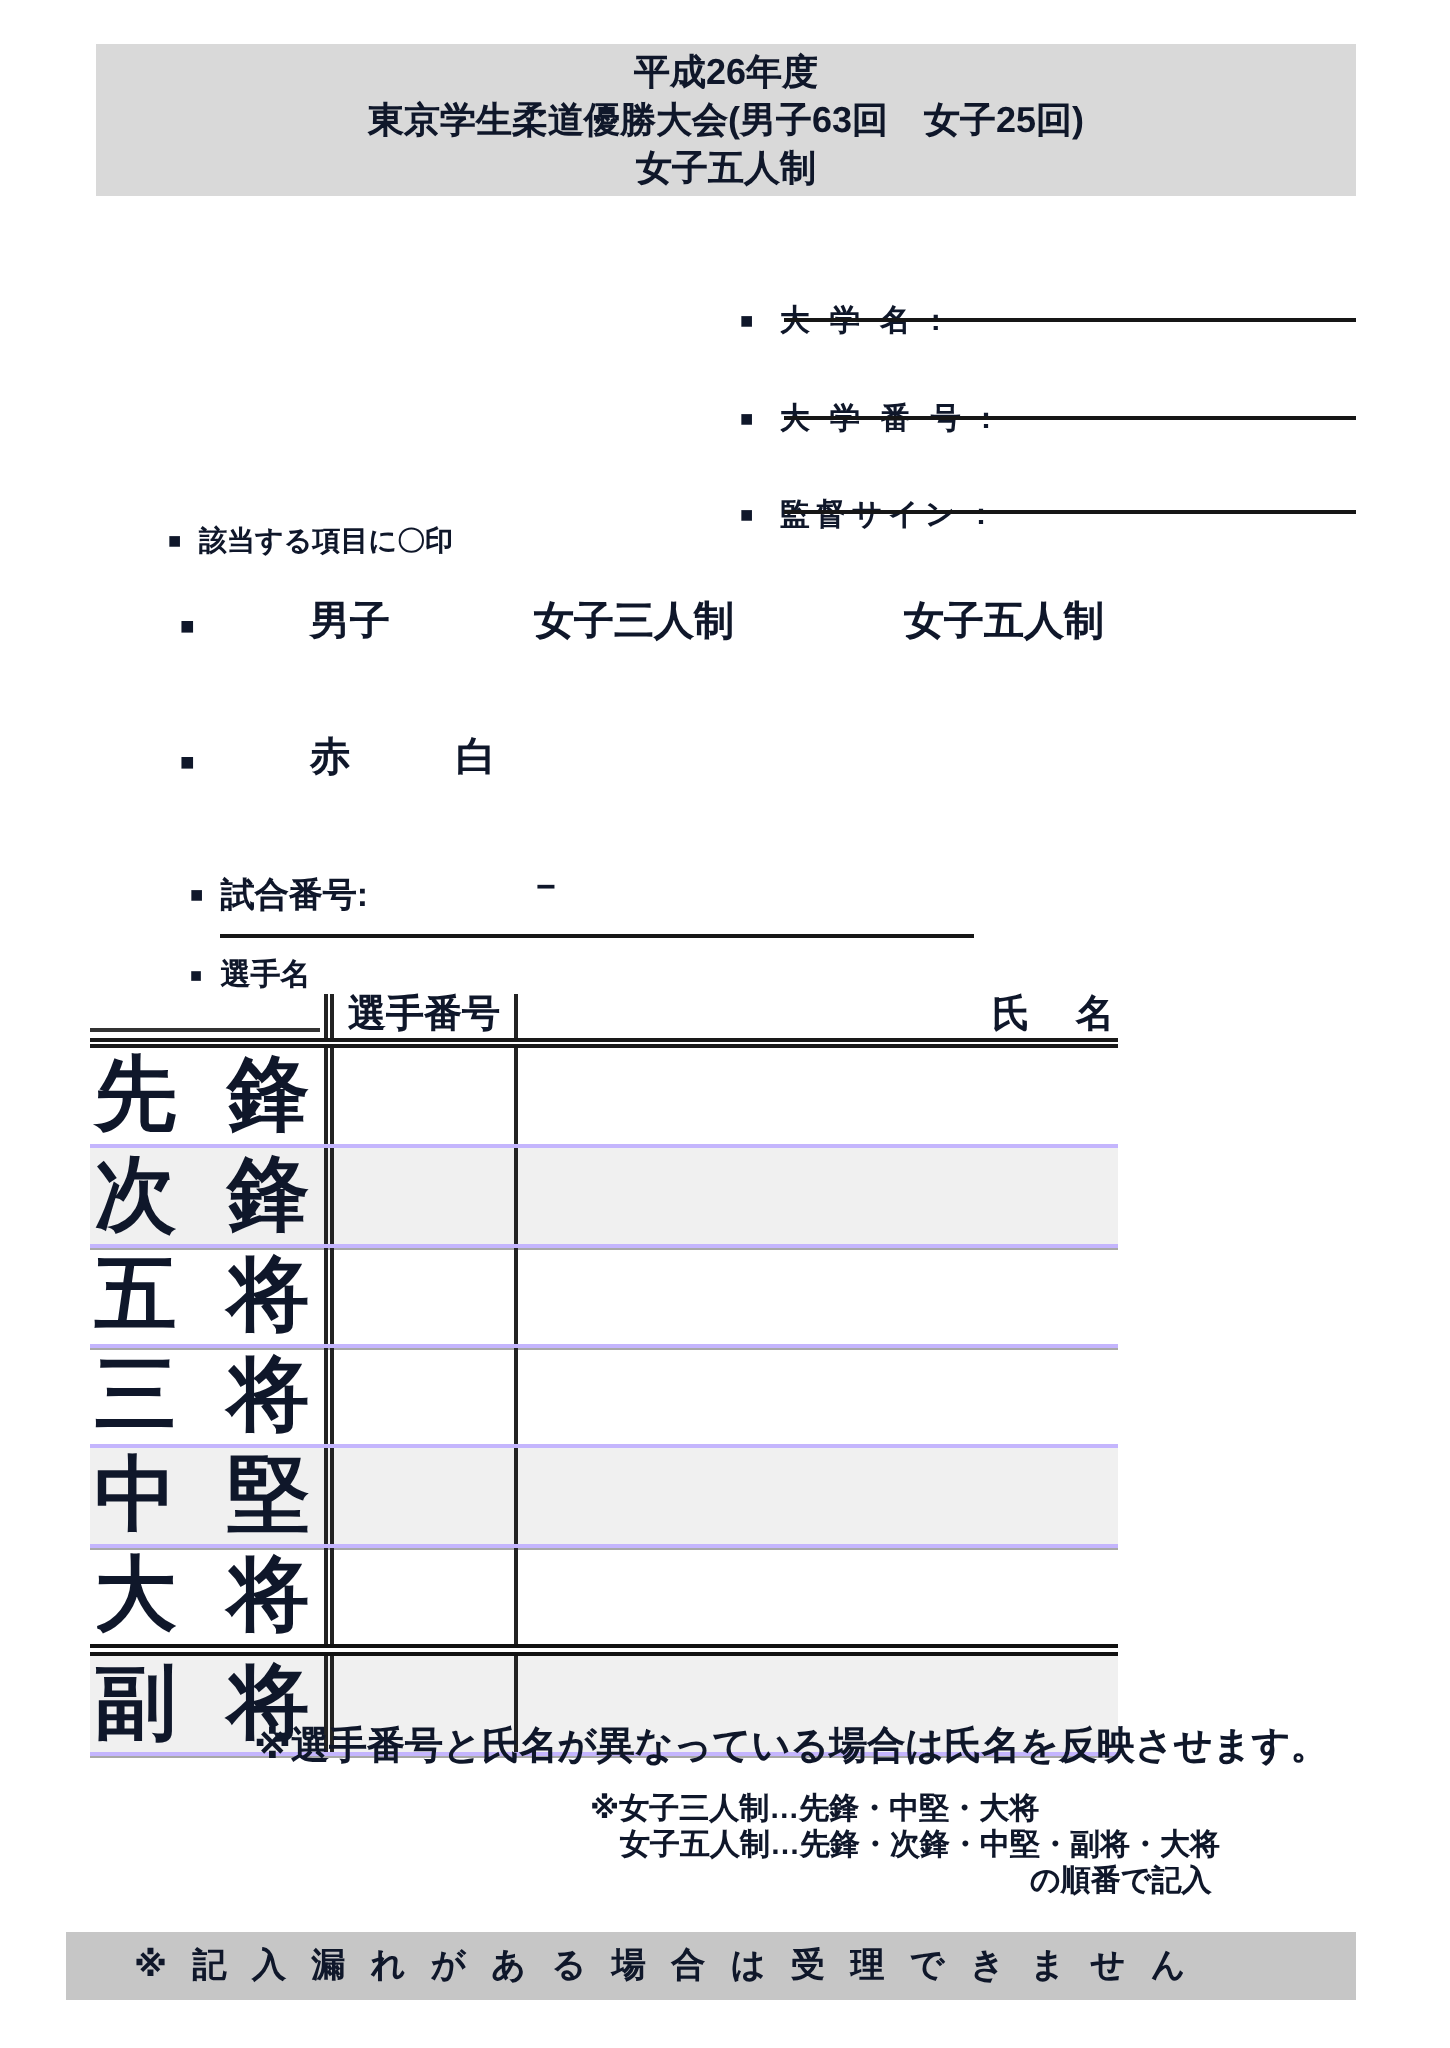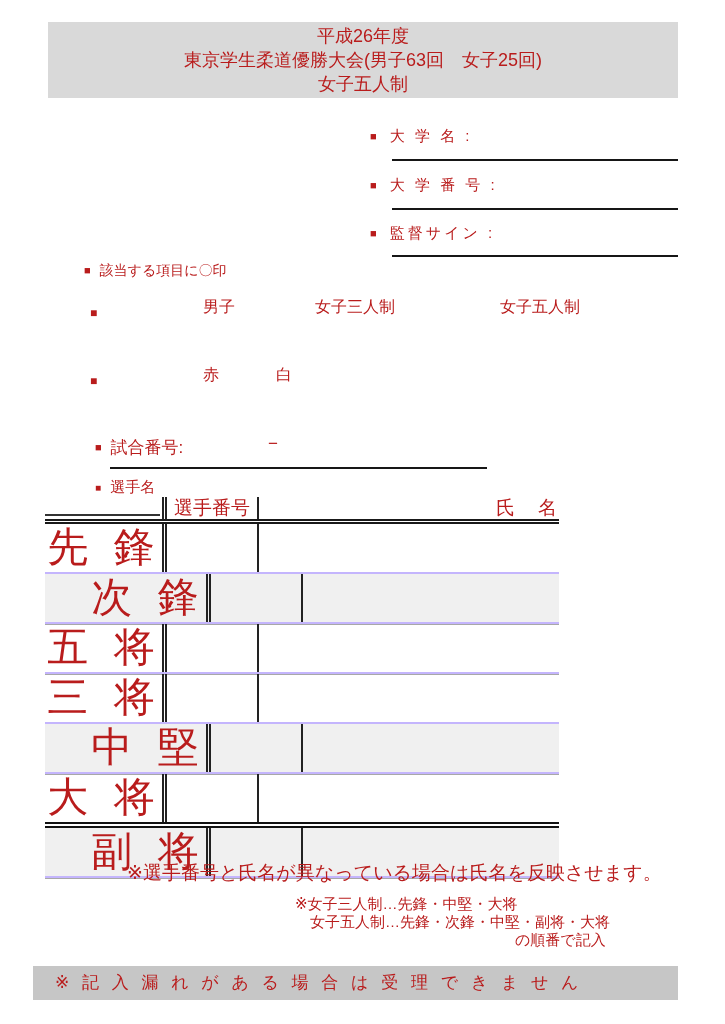--- a/index.html
+++ b/index.html
@@ -1,43 +1,43 @@
 <!DOCTYPE html>
 <html><head>
 <meta charset="utf-8">
 <style>
   html,body{margin:0;padding:0;background:#ffffff;}
   .page{
     position:relative;
     width:725px;height:1024px;
     background:#ffffff;
     font-family:"Liberation Sans","DejaVu Sans",sans-serif;
-    font-weight:400;color:#b91c1c;
+    font-weight:700;color:#0f172a;
     overflow:hidden;
   }
   
   .title-box{
     position:absolute;left:48px;top:22px;width:630px;height:76px;
     background:#d9d9d9;text-align:center;
     font-size:18px;line-height:24px;padding-top:2px;box-sizing:border-box;
   }
   
-  .field{position:absolute;font-size:15px;letter-spacing:3px;white-space:nowrap;}
+  .field{position:absolute;font-size:15px;letter-spacing:3px;white-space:nowrap;margin-top:24px;}
   .field .bullet{font-size:11px;letter-spacing:0;margin-right:6px;vertical-align:1px;}
   .f1{left:370px;top:127px;}
   .f2{left:370px;top:176px;}
   .f3{left:370px;top:224px;}
   .fill-line{position:absolute;height:0;border-top:2px solid #161616;}
   .line1{left:392px;top:159px;width:286px;}
   .line2{left:392px;top:208px;width:286px;}
   .line3{left:392px;top:255px;width:286px;}
   
   .instruction{position:absolute;left:84px;top:262px;font-size:14px;white-space:nowrap;}
   .instruction .bullet{font-size:11px;margin-right:5px;vertical-align:1px;}
-  .opt{position:absolute;font-size:16px;white-space:nowrap;margin-left:48px;}
+  .opt{position:absolute;font-size:20px;white-space:nowrap;}
   .opt-bullet{position:absolute;font-size:12px;}
   .b-division{left:90px;top:306px;}
   .opt-m{left:155px;top:297px;}
   .opt-w3{left:267px;top:297px;}
   .opt-w5{left:452px;top:297px;}
   .b-color{left:90px;top:374px;}
   .opt-red{left:155px;top:365px;}
   .opt-white{left:228px;top:365px;}
   
   .match-label{position:absolute;left:95px;top:436px;font-size:17px;white-space:nowrap;}
@@ -49,36 +49,36 @@
   .players-label .bullet{font-size:10px;margin-right:5px;vertical-align:1px;}
   .roster{position:absolute;left:45px;top:497px;width:514px;}
   .t-head{display:grid;grid-template-columns:117px 95px 302px;height:22px;
           border-bottom:5px double #191919;}
   .h-pos{position:relative;}
   .h-pos::after{content:"";position:absolute;left:0;right:2px;bottom:3px;border-top:2px solid #333;}
   .h-num{border-left:5px double #222;text-align:center;font-size:19px;line-height:21px;}
   .h-name{border-left:2px solid #222;text-align:right;font-size:19px;line-height:21px;letter-spacing:2px;}
   .t-row{display:grid;grid-template-columns:117px 95px 302px;height:48px;
          border-bottom:2px solid #c4b5fd;box-shadow:0 1px 0 #a8a8a8;}
-  .t-row.alt{background:#f0f0f0;padding-left:44px;}
+  .t-row.alt{background:#f0f0f0;}
   .t-row.last{border-bottom:6px double #111;box-shadow:none;}
   .c-pos{font-size:41px;line-height:46px;letter-spacing:7px;text-align:center;padding-left:2px;
          white-space:nowrap;overflow:hidden;}
   .c-num{border-left:5px double #222;}
   .c-name{border-left:2px solid #222;}
   
   .note1{position:absolute;left:127px;top:860px;font-size:19px;white-space:nowrap;}
   .note2{position:absolute;left:295px;top:895px;font-size:15px;white-space:nowrap;}
   .note3{position:absolute;left:310px;top:913px;font-size:15px;white-space:nowrap;}
   .note4{position:absolute;left:515px;top:931px;font-size:15px;white-space:nowrap;}
   
   .footer-bar{
     position:absolute;left:33px;top:966px;width:645px;height:34px;
     background:#c6c6c6;font-size:17px;line-height:34px;letter-spacing:4px;
-    padding-left:22px;box-sizing:border-box;white-space:nowrap;overflow:hidden;
+    padding-left:34px;box-sizing:border-box;white-space:nowrap;overflow:hidden;
   }
 </style>
 </head>
 <body>
 
 <div class="page">
 
   <div class="title-box">
     <div>平成26年度</div>
     <div>東京学生柔道優勝大会(男子63回　女子25回)</div>

